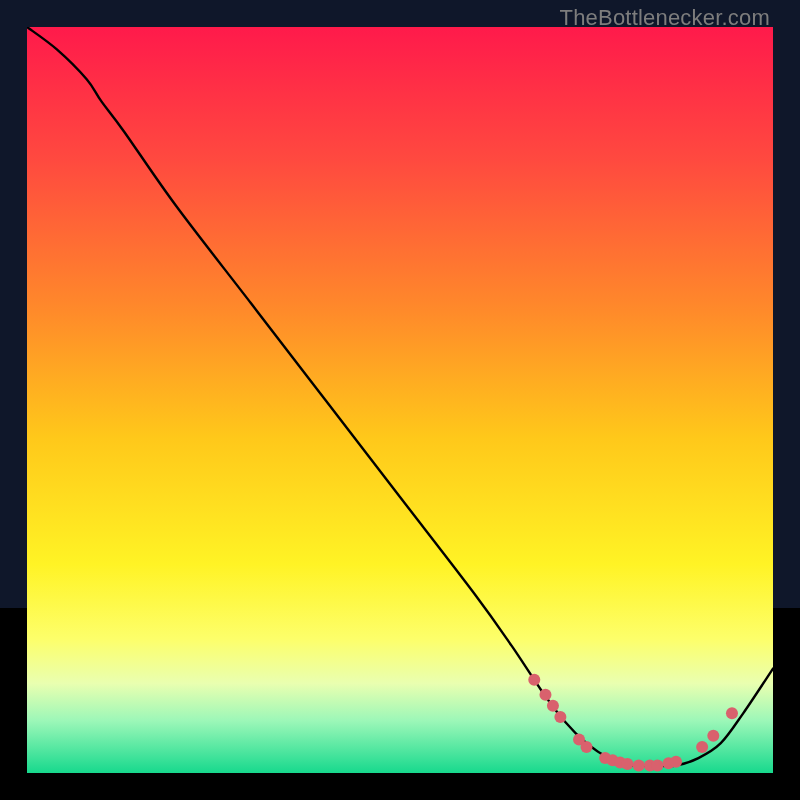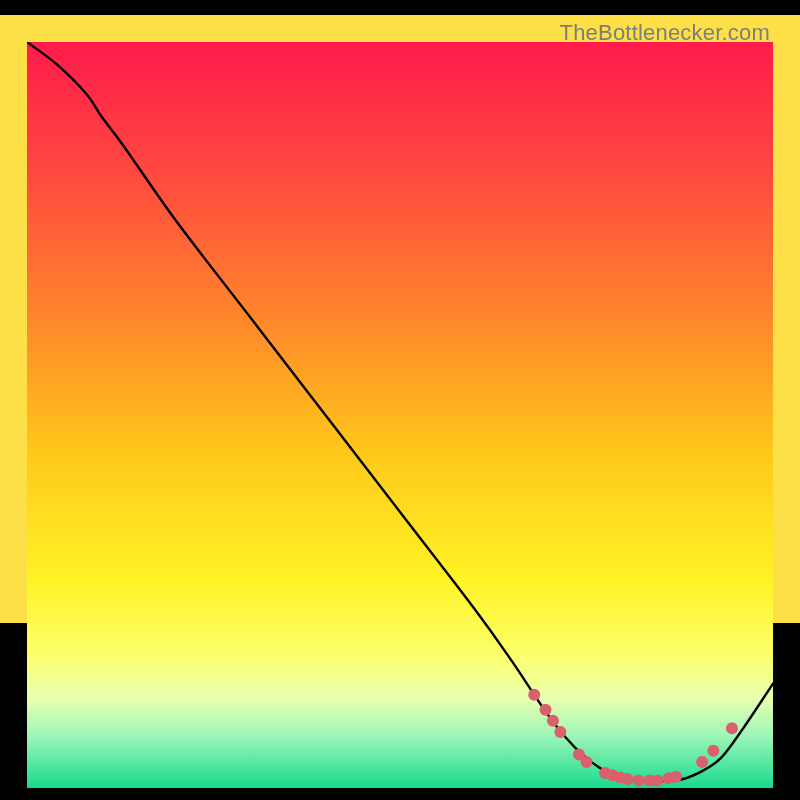--- a/index.html
+++ b/index.html
@@ -8,22 +8,21 @@
     width: 800px;
     height: 800px;
     background: #000;
     overflow: hidden;
     font-family: Arial, Helvetica, sans-serif;
   }
   .stage {
     position: relative;
     width: 800px;
     height: 608px;
-    background: #fde047;
-    margin-top: 15px;
+    background: #0f172a;
   }
   .plot {
     position: absolute;
     left: 27px;
     top: 27px;
     width: 746px;
     height: 746px;
     overflow: hidden;
   }
   .gradient {

